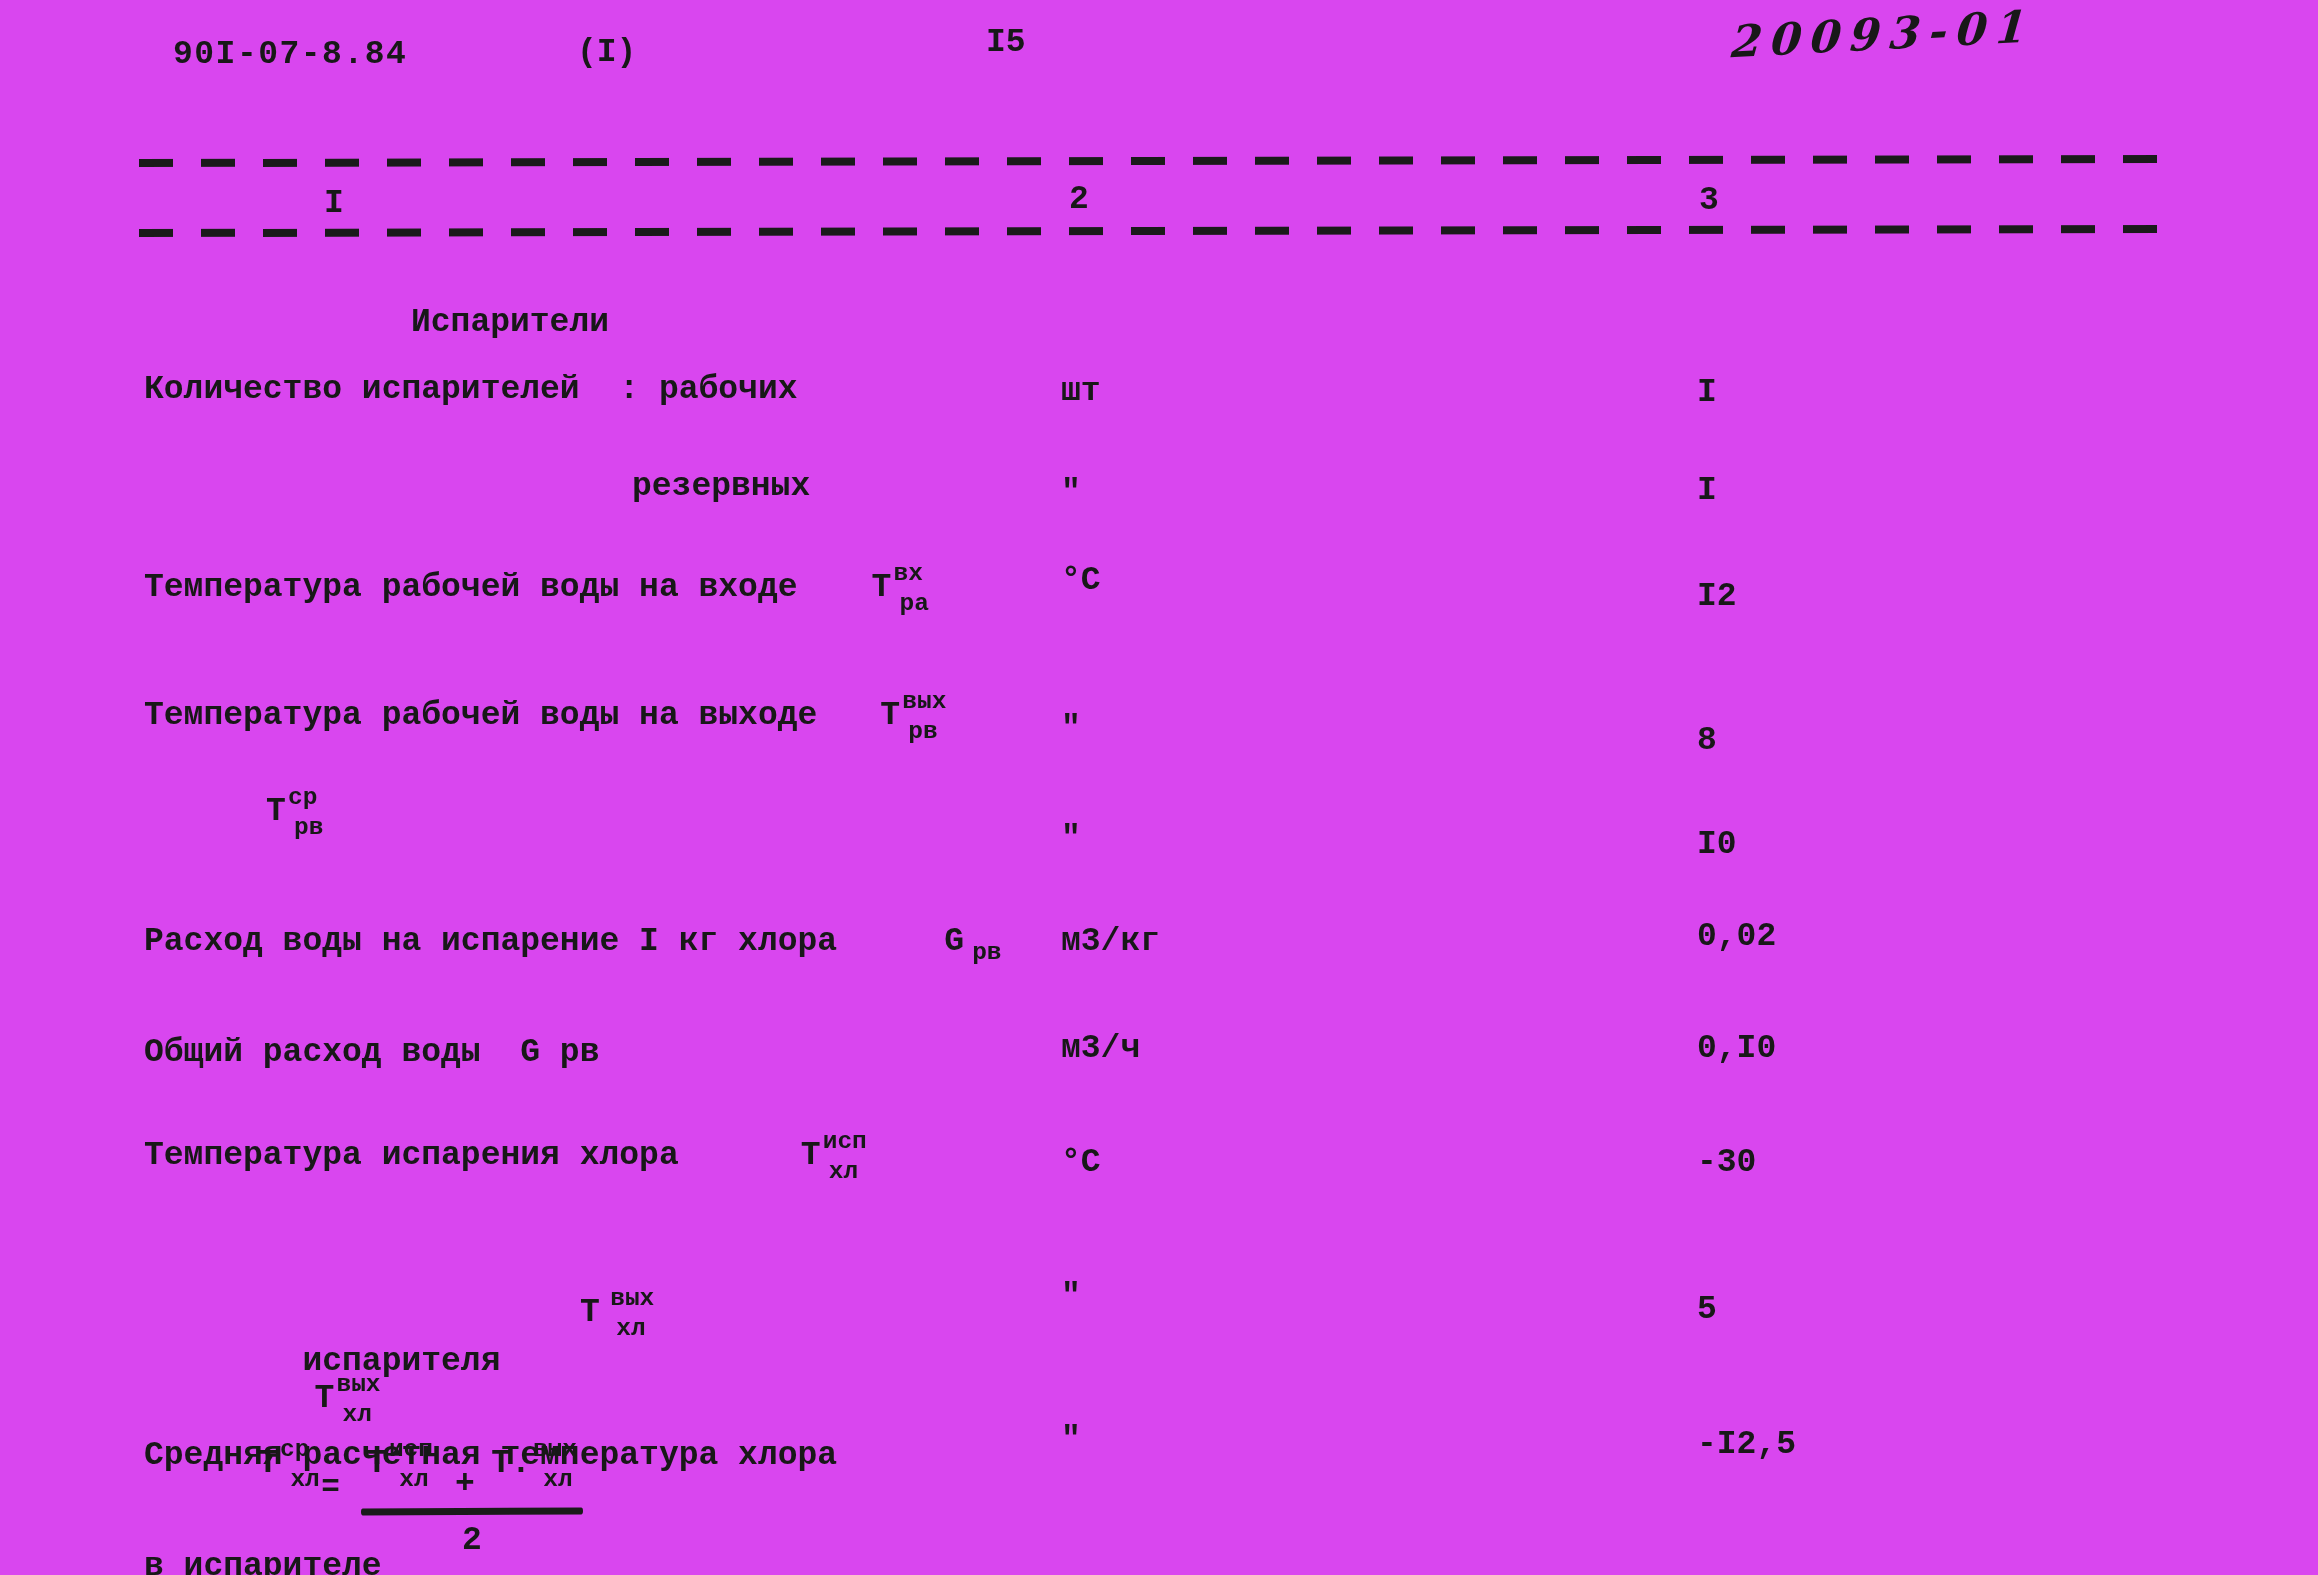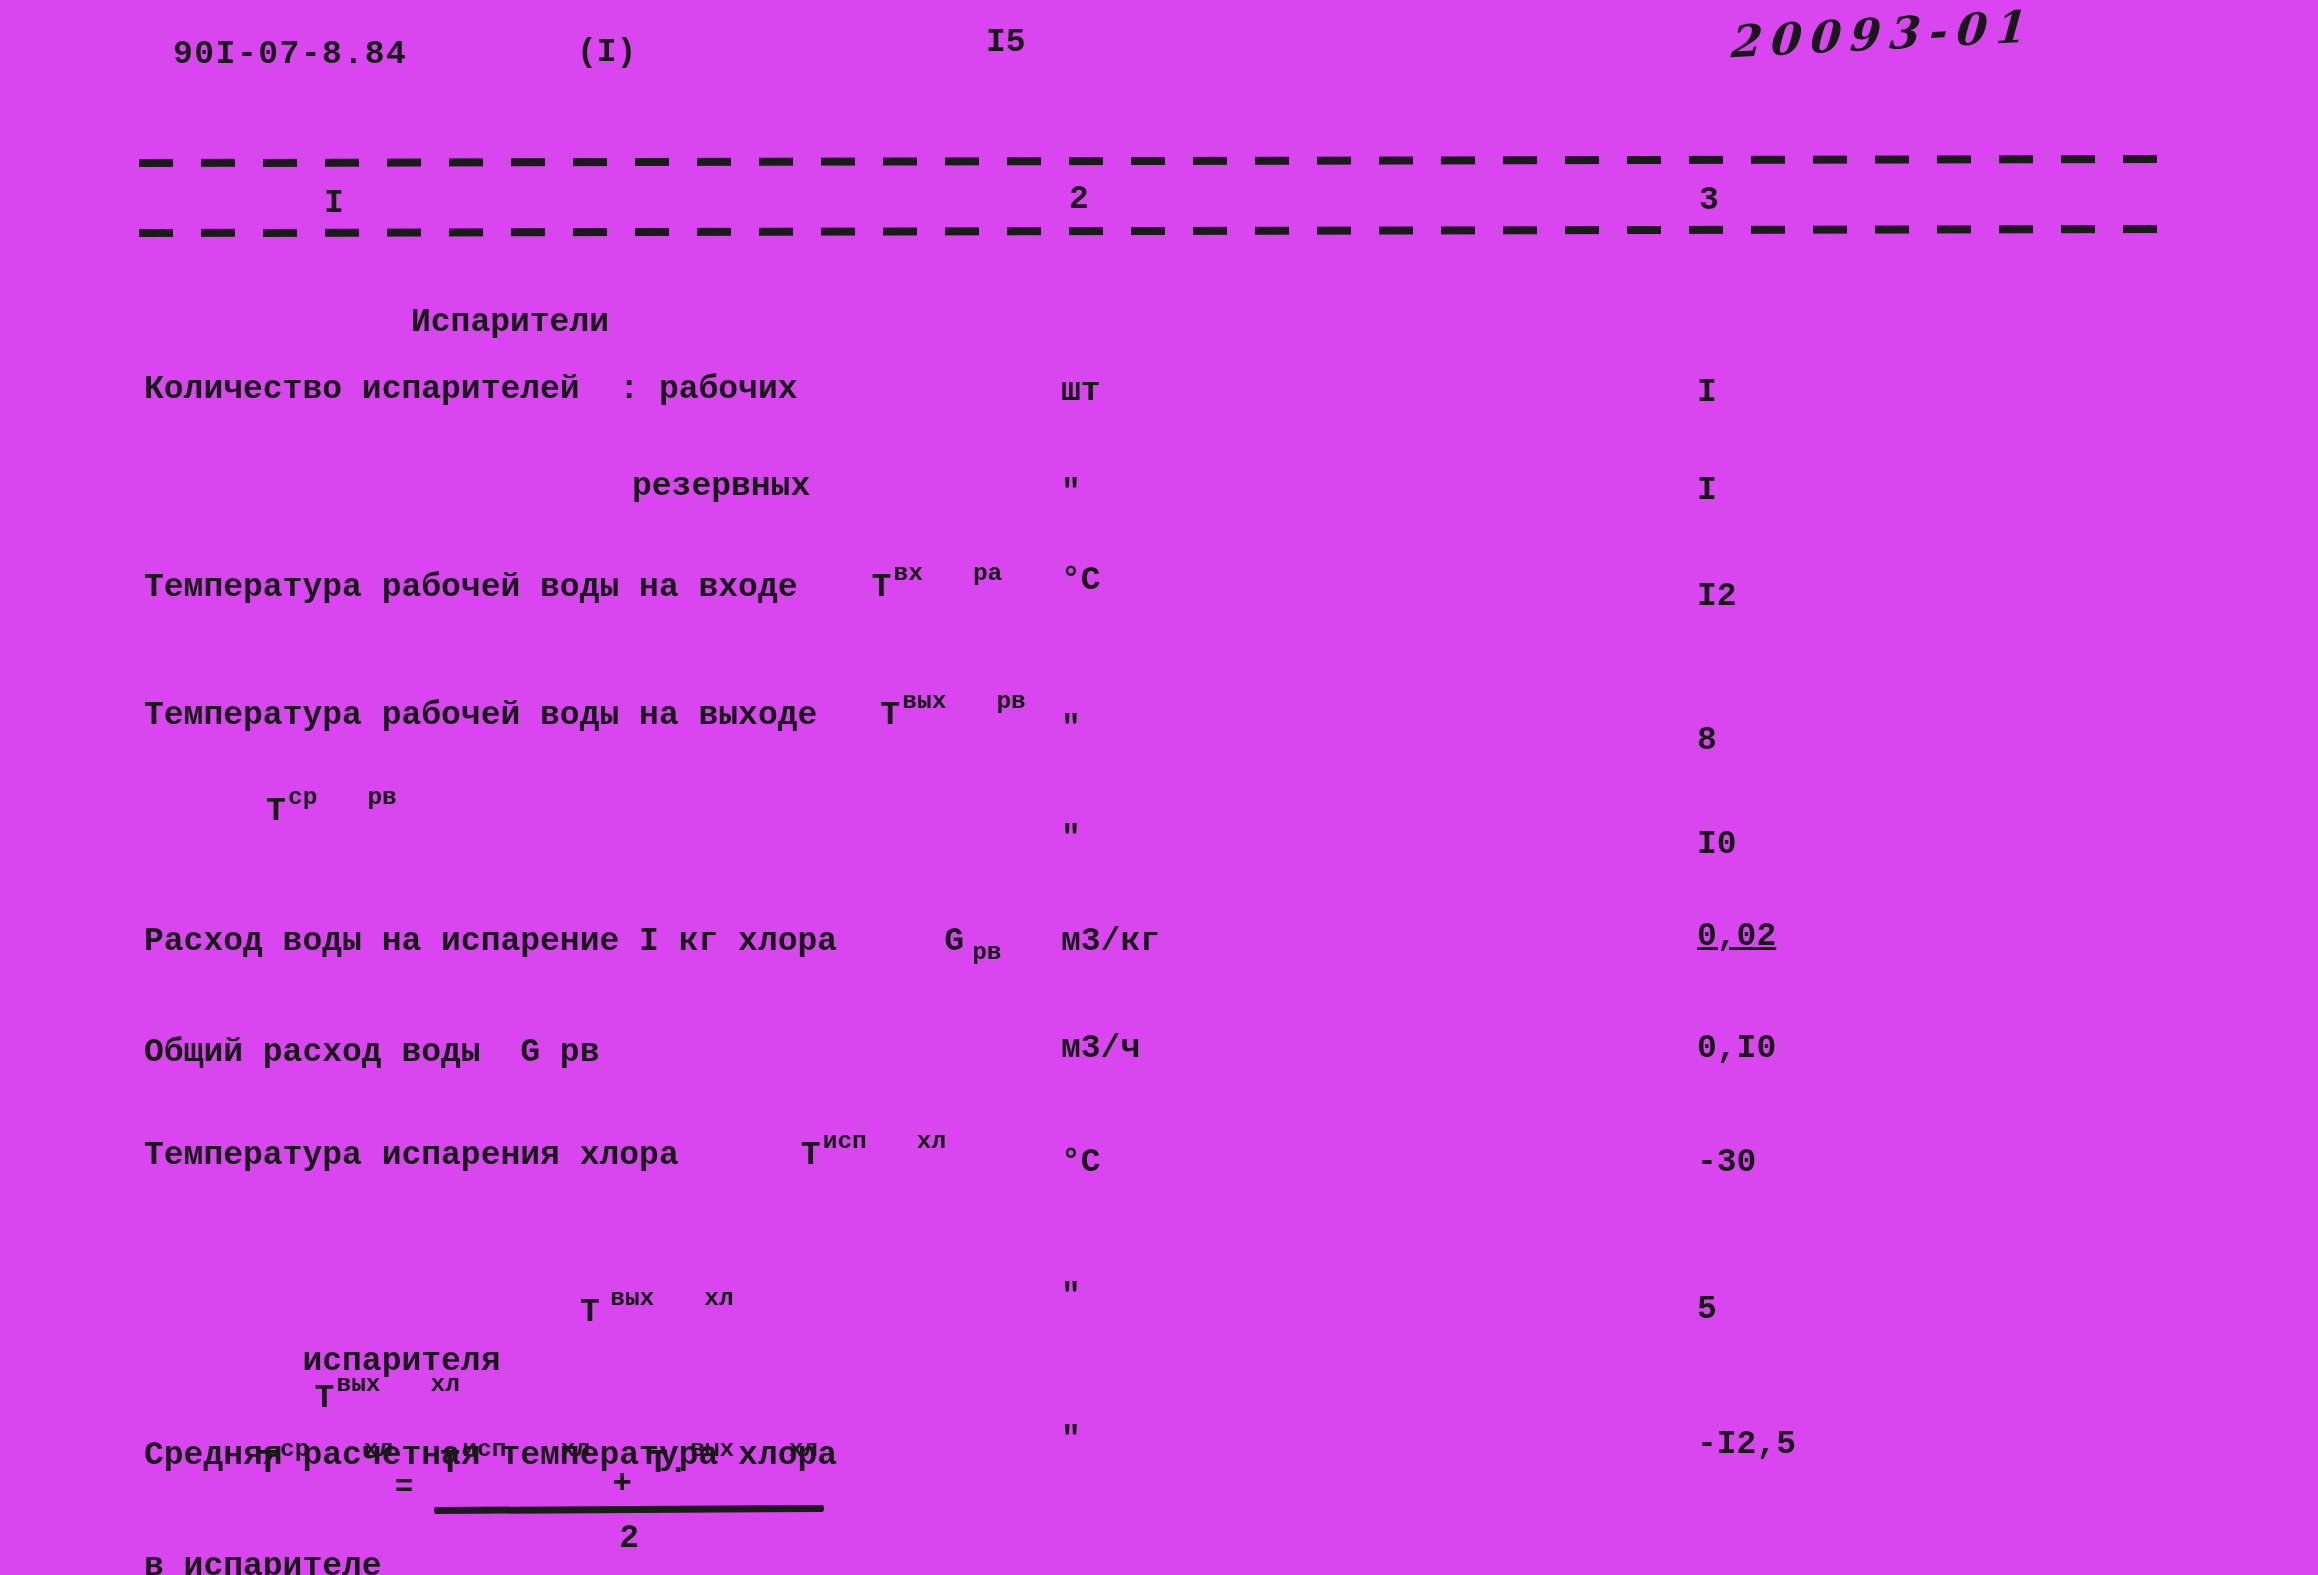--- a/index.html
+++ b/index.html
@@ -49,36 +49,35 @@
   .c1{position:absolute;left:144px;top:0;white-space:pre;line-height:37px;}
   .c1 .line{display:block;}
   .c2{position:absolute;left:1061px;top:0;white-space:pre;}
   .c3{position:absolute;left:1697px;top:0;white-space:pre;}
 
   .r1{top:371px;}  .r1 .c2{top:1.5px;}   .r1 .c3{top:3px;}
   .r2{top:468px;}  .r2 .c1{left:632px;} .r2 .c2{top:6px;} .r2 .c3{top:4.4px;}
   .r3{top:569px;}  .r3 .c2{top:-7.4px;} .r3 .c3{top:9px;}
   .r4{top:697px;}  .r4 .c2{top:12.6px;}  .r4 .c3{top:24.5px;}
   .r5{top:793px;} .r5 .c2{top:27.4px;}  .r5 .c3{top:33px;}
-  .r6{top:923px;} .r6 .c2{top:0px;}   .r6 .c3{top:-5.2px;text-decoration:underline;}
+  .r6{top:923px;} .r6 .c2{top:0px;}   .r6 .c3{top:-5.2px;}
   .r7{top:1034px;} .r7 .c2{top:-4.4px;}  .r7 .c3{top:-4.4px;}
   .r8{top:1137px;} .r8 .c2{top:7.4px;}  .r8 .c3{top:7.4px;}
   .r9{top:1232px;} .r9 .c2{top:46px;}  .r9 .c3{top:59px;}
   .r10{top:1363px;}.r10 .c2{top:58px;} .r10 .c3{top:63px;}
 
   .labelflex{display:flex;align-items:flex-start;}
 
   
   .sym{display:inline-flex;align-items:flex-start;}
   .sym .base{font-size:33px;line-height:37px;}
   .ss{
-    display:inline-flex;flex-direction:row;align-items:flex-start;
+    display:inline-flex;flex-direction:column;align-items:flex-start;
     font-size:24.5px;line-height:30px;margin-left:2.2px;
     transform:translateY(-9.6px);
-    gap:44px;
   }
   .ss .sub{margin-left:6px;}
   .sym.noSup .ss{transform:translateY(15px);}
   .ml15{margin-left:12px;}
   .ml85{margin-left:63px;}  .ml100{margin-left:74px;}
   .ml145{margin-left:107px;}.ml165{margin-left:122px;}
   .sym2abs{position:absolute;left:436px;top:62px;}
   .sym2abs .ss{margin-left:10.4px;}
 
   

